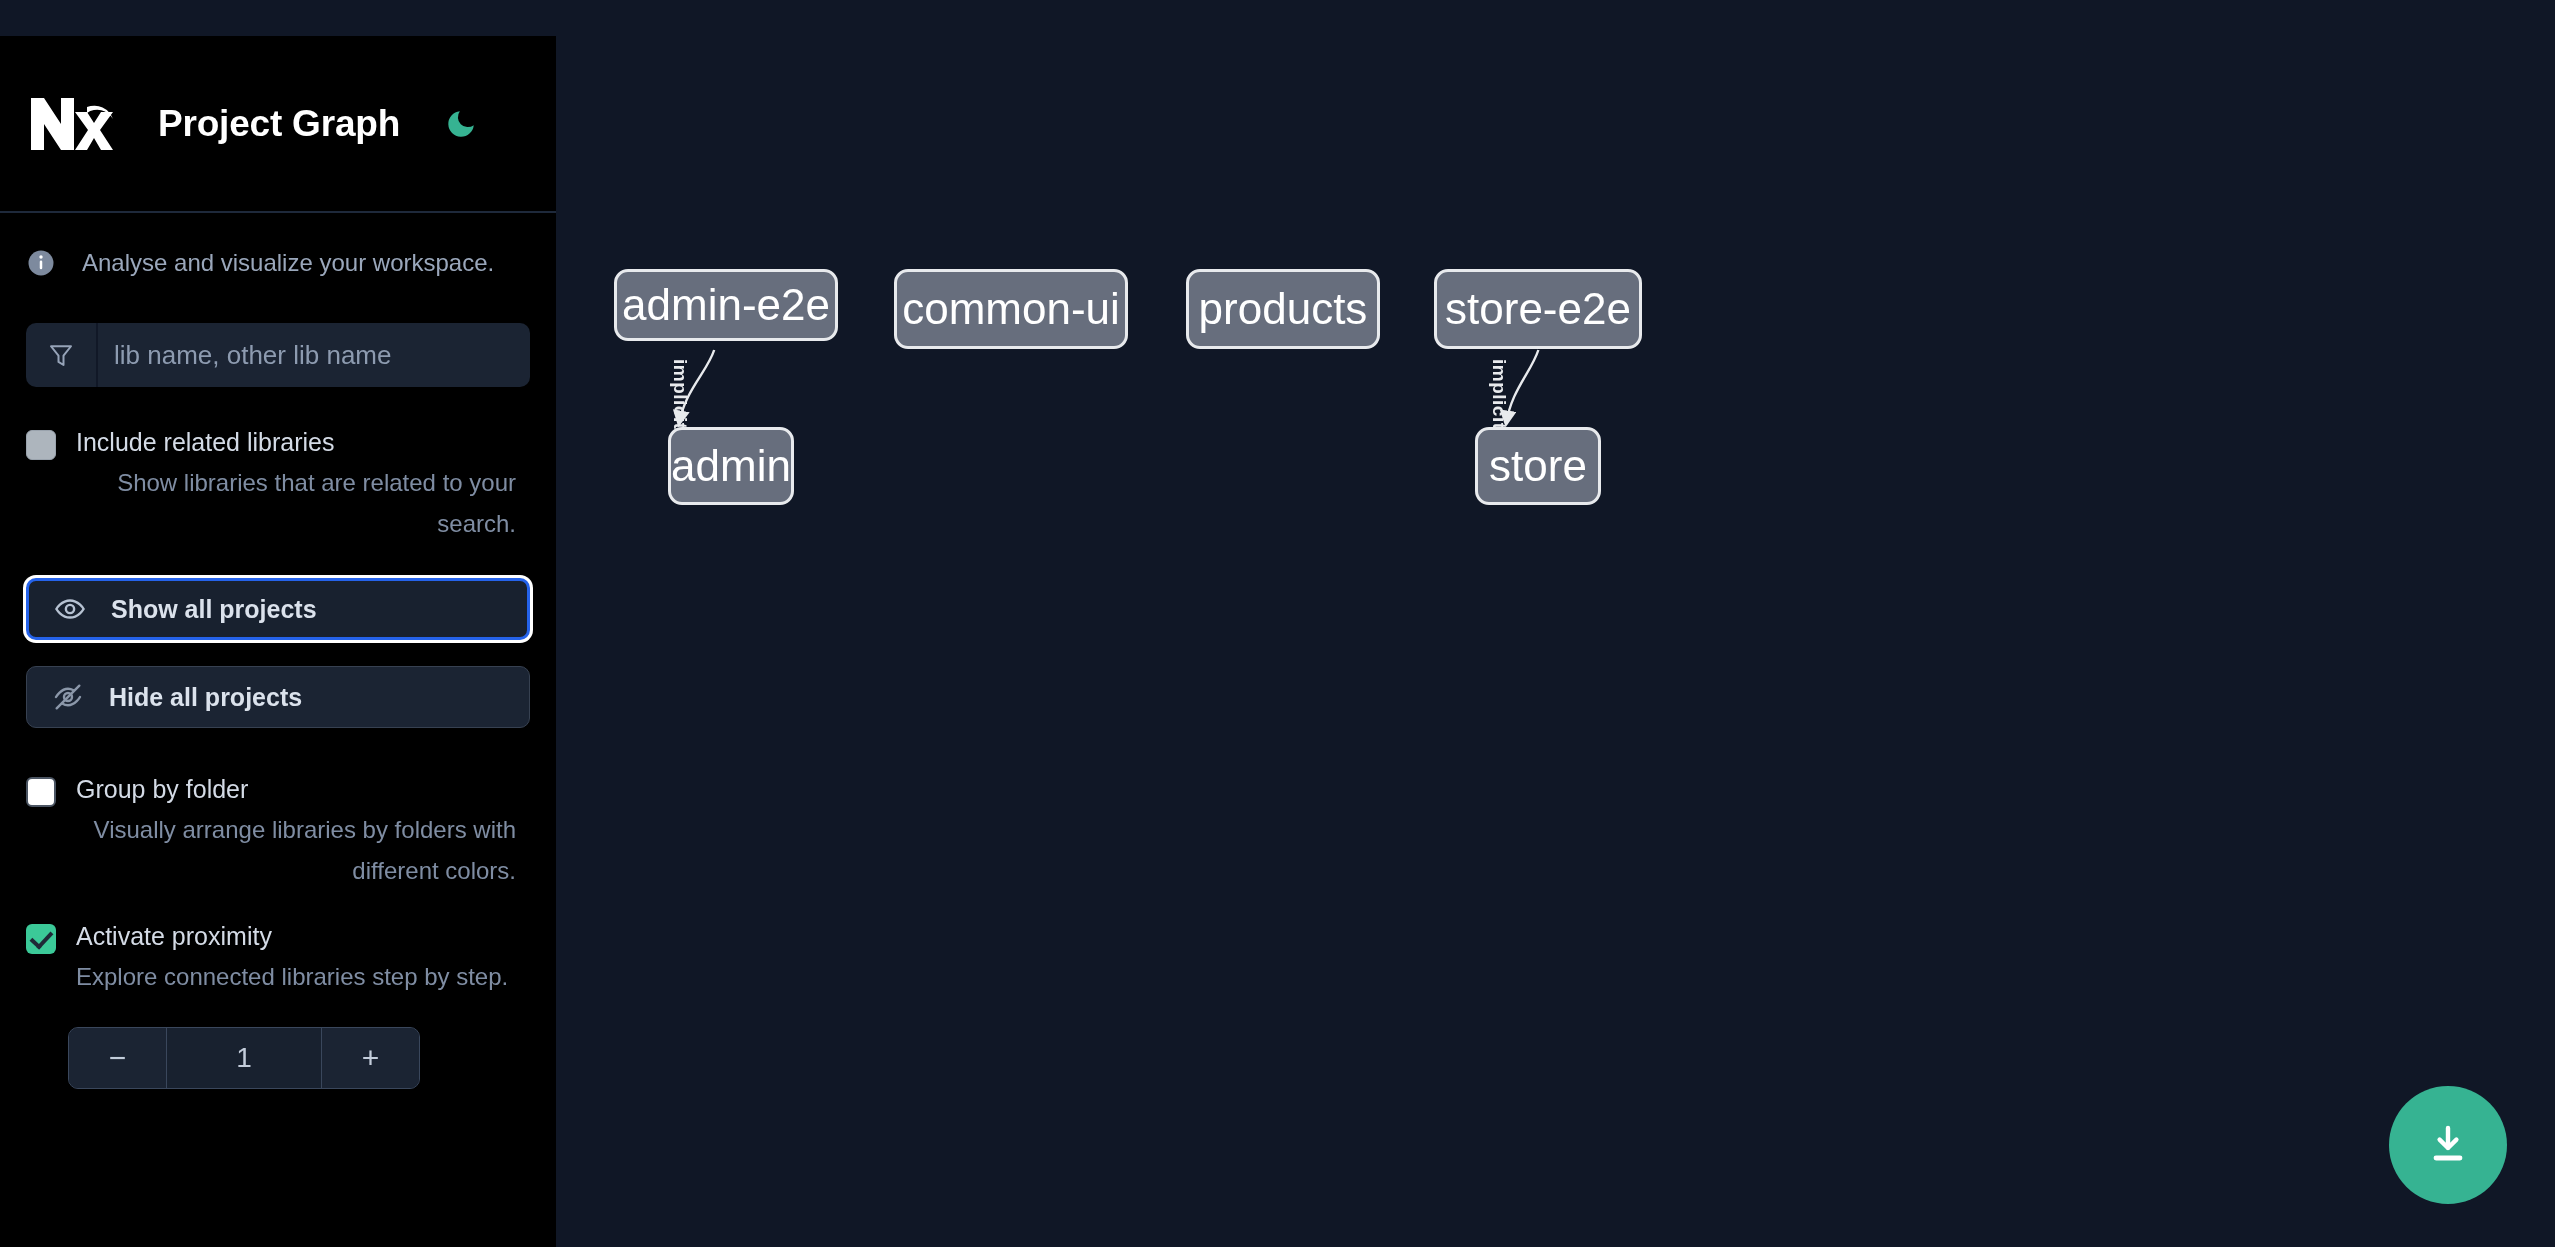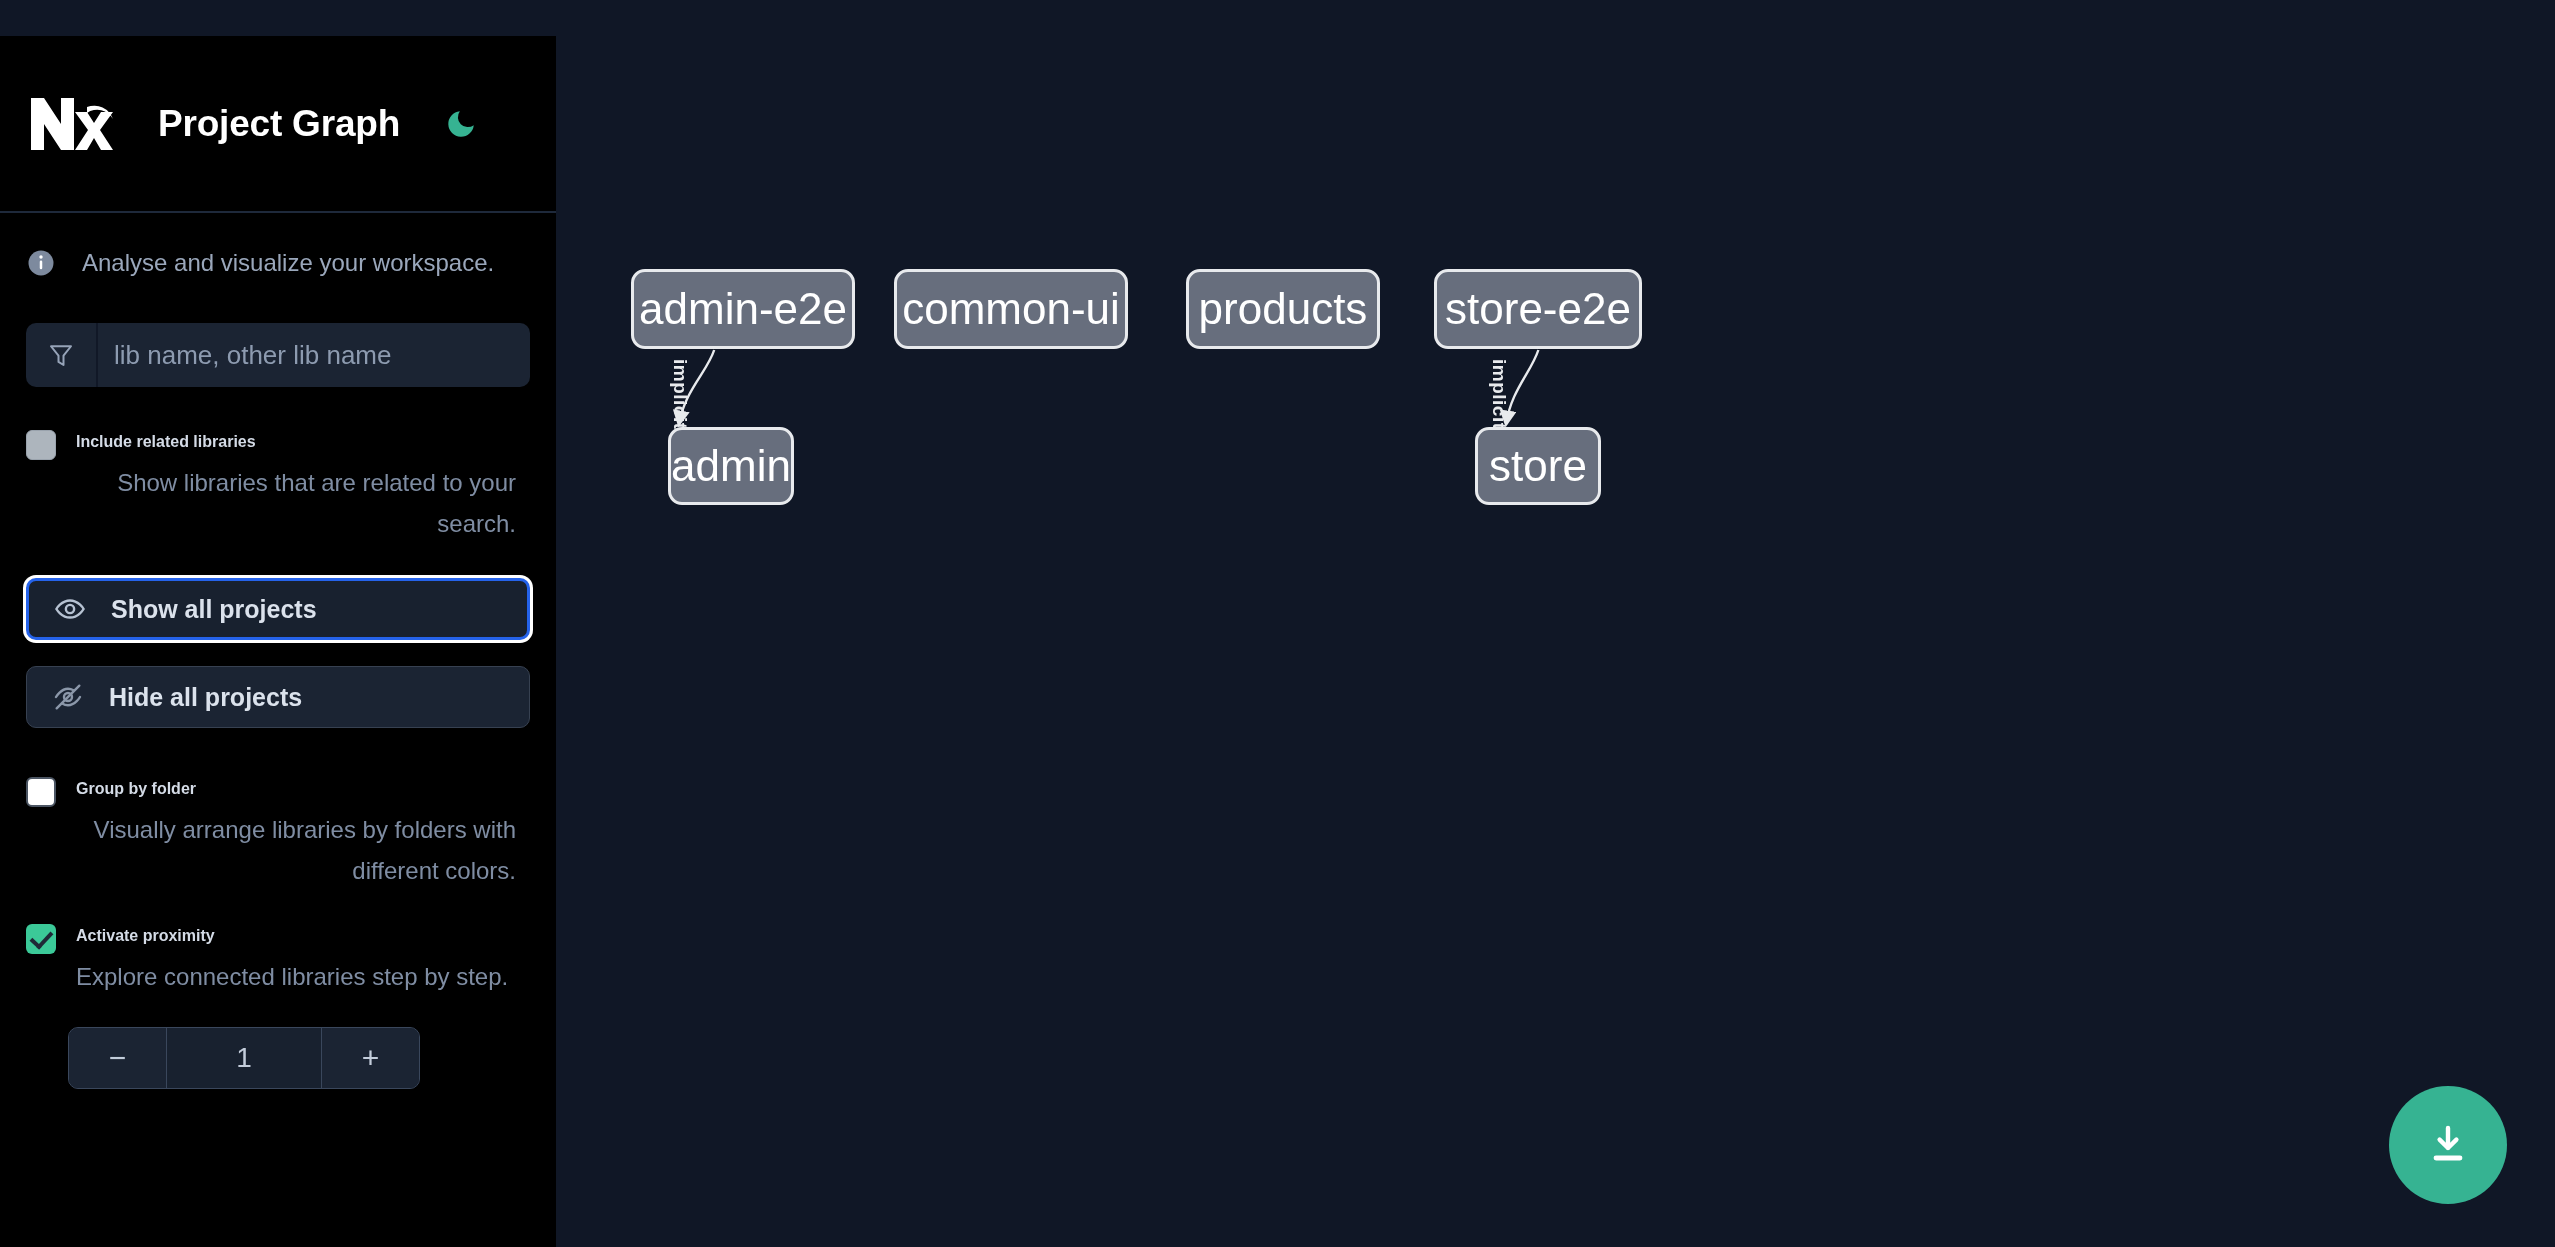--- a/index.html
+++ b/index.html
@@ -111,22 +111,22 @@
     content: "";
     position: absolute;
     left: 9px; top: 3px;
     width: 9px; height: 17px;
     border: solid #1f2937;
     border-width: 0 4px 4px 0;
     transform: rotate(43deg);
   }
   .check-text { margin-left: 20px; }
   .check-label {
-    font-size: 16px;
-    font-weight: 700;
+    font-size: 25px;
+    font-weight: 400;
     color: #d4dbe6;
     line-height: 34px;
     white-space: nowrap;
   }
   .check-desc {
     font-size: 24px;
     color: #7f8da3;
     line-height: 41px;
     max-width: 440px;
     margin-top: 3px;
@@ -354,21 +354,21 @@
         <marker id="arrow" viewBox="0 0 10 10" refX="8" refY="5" markerWidth="7" markerHeight="7" orient="auto-start-reverse">
           <path d="M0 0 L10 5 L0 10 z" fill="#e8eaed"></path>
         </marker>
       </defs>
 
       <path d="M157 350 C 150 372, 128 390, 122 424" fill="none" stroke="#e8eaed" stroke-width="2.4" marker-end="url(#arrow)"></path>
 
       <path d="M975 350 C 968 372, 948 390, 943 424" fill="none" stroke="#e8eaed" stroke-width="2.4" marker-end="url(#arrow)"></path>
     </svg>
 
-    <div class="node" style="left:75px;  top:269px; width:224px; height:80px;">admin-e2e</div>
+    <div class="node" style="left:58px;  top:269px; width:224px; height:72px;">admin-e2e</div>
     <div class="node" style="left:630px; top:269px; width:194px; height:80px;">products</div>
     <div class="node" style="left:338px; top:269px; width:234px; height:80px;">common-ui</div>
     <div class="node" style="left:878px; top:269px; width:208px; height:80px;">store-e2e</div>
     <div class="node" style="left:112px;  top:427px; width:126px; height:78px;">admin</div>
     <div class="node" style="left:919px; top:427px; width:126px; height:78px;">store</div>
 
     <div class="edge-label" style="left:135px; top:359px;">implicit</div>
     <div class="edge-label" style="left:954px; top:359px;">implicit</div>
 
     <button id="download-fab">

